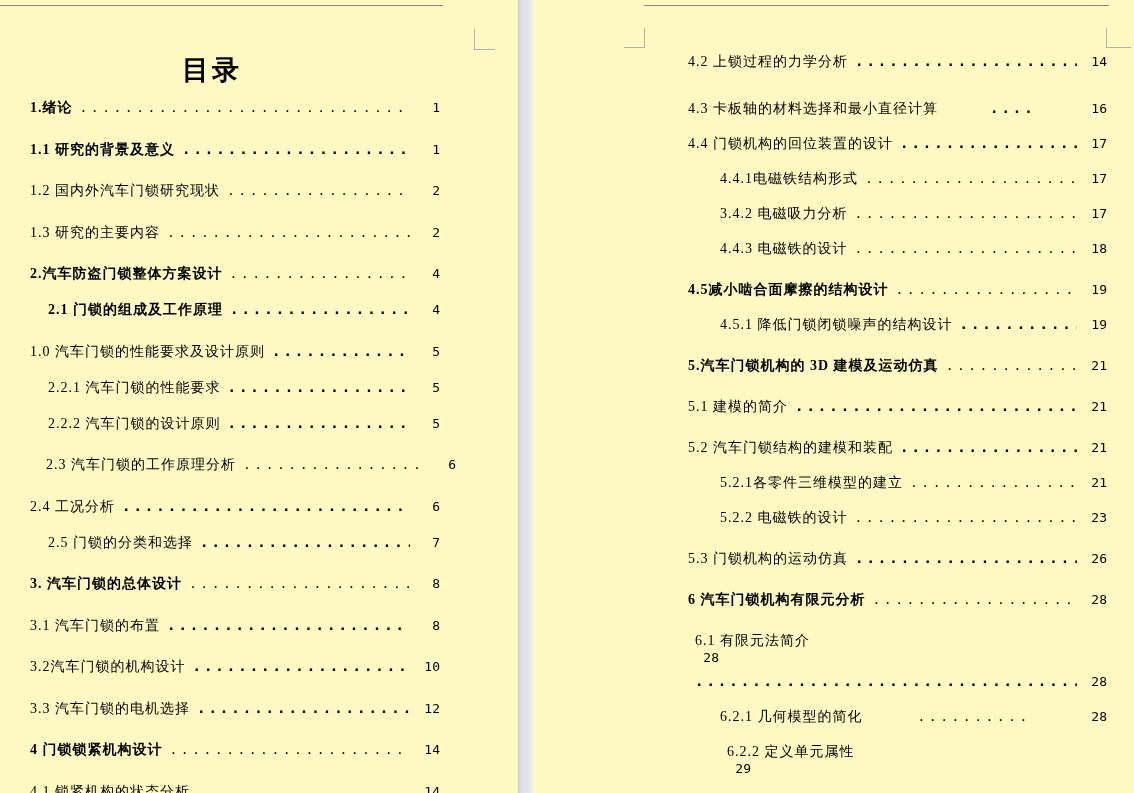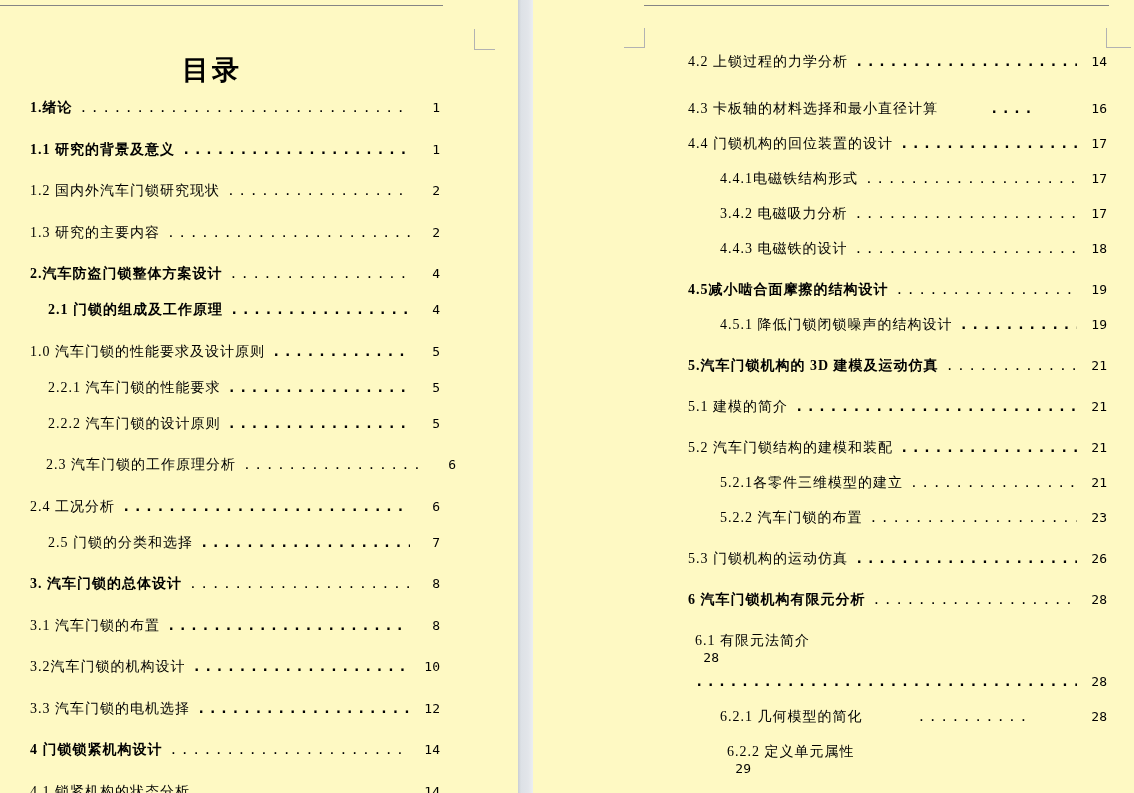--- a/index.html
+++ b/index.html
@@ -197,21 +197,21 @@
       <span class="t">5.2 汽车门锁结构的建模和装配</span>
       <span class="dots">........................................................................................................................</span>
       <span class="pg">21</span>
     </div>
     <div class="toc-row" style="top: 474px; left: 187px; width: 387px;">
       <span class="t">5.2.1各零件三维模型的建立</span>
       <span class="dots">........................................................................................................................</span>
       <span class="pg">21</span>
     </div>
     <div class="toc-row" style="top: 509px; left: 187px; width: 387px;">
-      <span class="t">5.2.2 汽车门锁的布置</span>
+      <span class="t">5.2.2 电磁铁的设计</span>
       <span class="dots">........................................................................................................................</span>
       <span class="pg">23</span>
     </div>
     <div class="toc-row db" style="top: 550px; left: 155px; width: 419px;">
       <span class="t">5.3 门锁机构的运动仿真</span>
       <span class="dots">........................................................................................................................</span>
       <span class="pg">26</span>
     </div>
     <div class="toc-row tb" style="top: 591px; left: 155px; width: 419px;">
       <span class="t">6 汽车门锁机构有限元分析</span>

